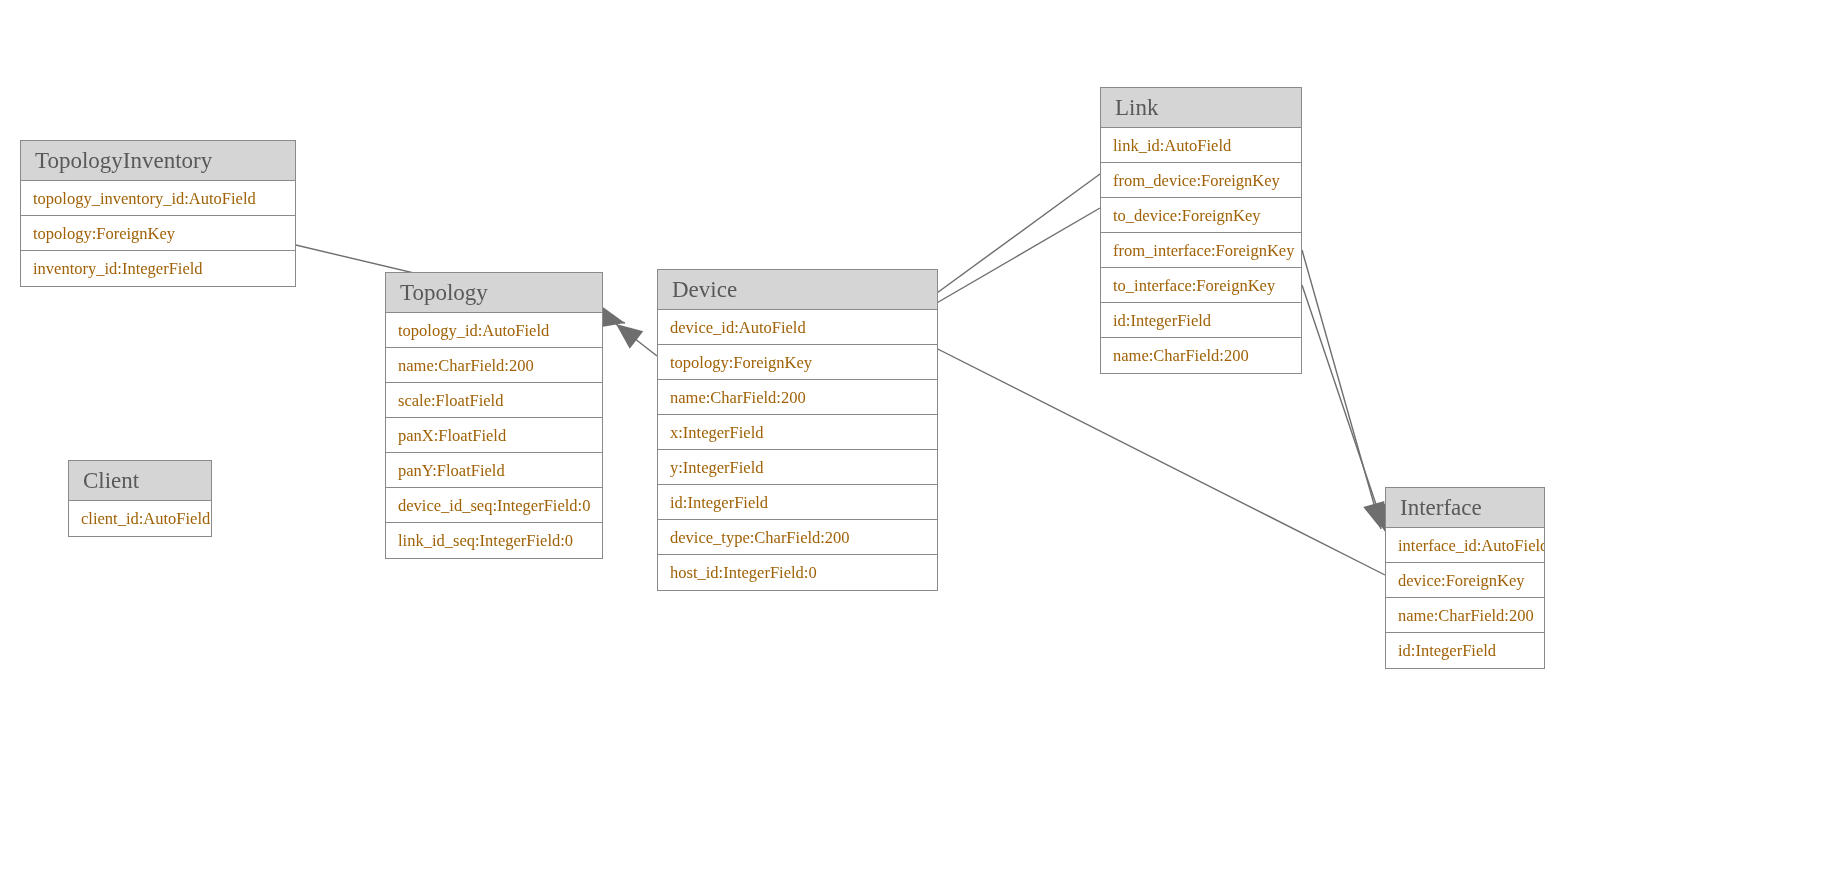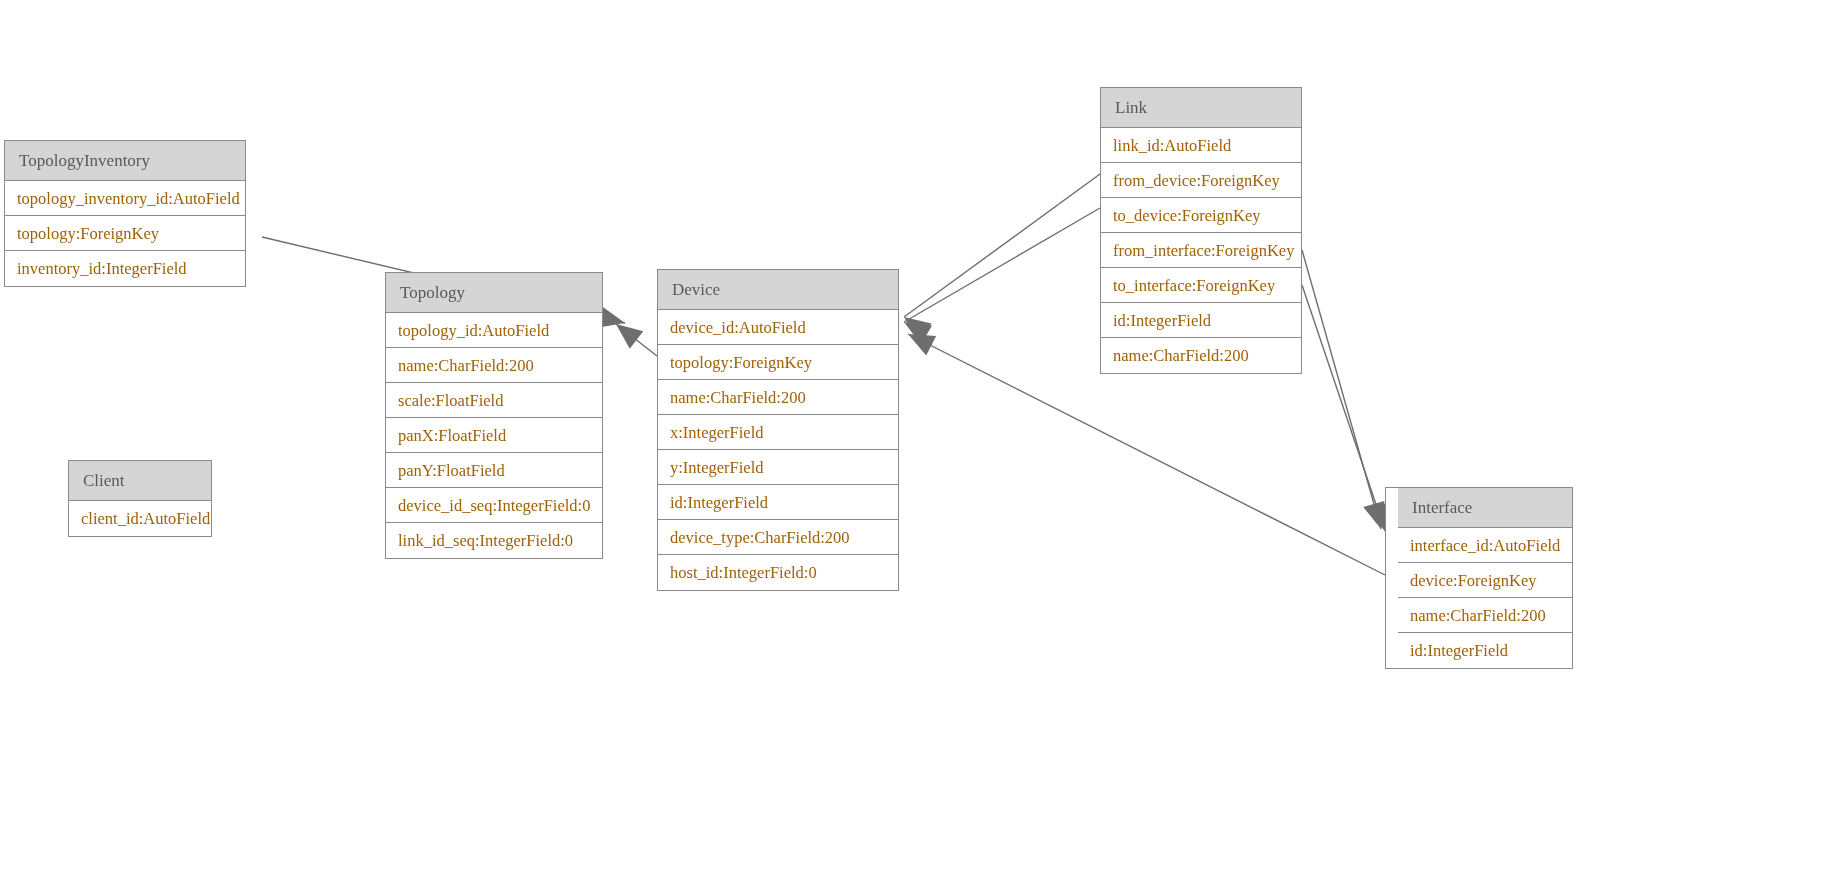--- a/index.html
+++ b/index.html
@@ -30,21 +30,21 @@
     box-sizing: border-box;
     border: 1px solid #8a8a8a;
     background: #ffffff;
     z-index: 2;
   }
   .entity-header {
     box-sizing: border-box;
     background: #d5d5d5;
     border-bottom: 1px solid #8a8a8a;
     color: #595959;
-    font-size: 17px;
+    font-size: 23px;
     line-height: 40px;
     height: 40px;
     padding: 0 0 0 14px;
     white-space: nowrap;
     overflow: hidden;
   }
   .entity-field {
     box-sizing: border-box;
     height: 35px;
     line-height: 35px;
@@ -89,62 +89,62 @@
         <path d="M1302,250 L1381,529" stroke="#6e6e6e" stroke-width="1.4" fill="none"></path>
         <polygon points="0,0 -26,-11 -26,11" fill="#6e6e6e" transform="translate(1381,529) rotate(74)"></polygon>
       </g>
       <g>
         <path d="M1302,285 L1385,531" stroke="#6e6e6e" stroke-width="1.4" fill="none"></path>
         <polygon points="0,0 -26,-11 -26,11" fill="#6e6e6e" transform="translate(1385,531) rotate(71)"></polygon>
       </g>
     </svg>
 
   <div id="entities-layer">
-      <div class="entity" style="left: 4px; top: 140px; width: 242px;">
+      <div class="entity" style="left: 20px; top: 140px; width: 276px;">
         <div class="entity-header">TopologyInventory</div>
         <div class="entity-field">topology_inventory_id:AutoField</div>
         <div class="entity-field">topology:ForeignKey</div>
         <div class="entity-field">inventory_id:IntegerField</div>
       </div>
       <div class="entity" style="left: 68px; top: 452px; width: 144px; margin-top: 8px;">
         <div class="entity-header">Client</div>
         <div class="entity-field">client_id:AutoField</div>
       </div>
       <div class="entity" style="left: 385px; top: 272px; width: 218px;">
         <div class="entity-header">Topology</div>
         <div class="entity-field">topology_id:AutoField</div>
         <div class="entity-field">name:CharField:200</div>
         <div class="entity-field">scale:FloatField</div>
         <div class="entity-field">panX:FloatField</div>
         <div class="entity-field">panY:FloatField</div>
         <div class="entity-field">device_id_seq:IntegerField:0</div>
         <div class="entity-field">link_id_seq:IntegerField:0</div>
       </div>
-      <div class="entity" style="left: 657px; top: 269px; width: 242px;">
+      <div class="entity" style="left: 657px; top: 269px; width: 281px;">
         <div class="entity-header">Device</div>
         <div class="entity-field">device_id:AutoField</div>
         <div class="entity-field">topology:ForeignKey</div>
         <div class="entity-field">name:CharField:200</div>
         <div class="entity-field">x:IntegerField</div>
         <div class="entity-field">y:IntegerField</div>
         <div class="entity-field">id:IntegerField</div>
         <div class="entity-field">device_type:CharField:200</div>
         <div class="entity-field">host_id:IntegerField:0</div>
       </div>
       <div class="entity" style="left: 1100px; top: 87px; width: 202px;">
         <div class="entity-header">Link</div>
         <div class="entity-field">link_id:AutoField</div>
         <div class="entity-field">from_device:ForeignKey</div>
         <div class="entity-field">to_device:ForeignKey</div>
         <div class="entity-field">from_interface:ForeignKey</div>
         <div class="entity-field">to_interface:ForeignKey</div>
         <div class="entity-field">id:IntegerField</div>
         <div class="entity-field">name:CharField:200</div>
       </div>
-      <div class="entity" style="left: 1385px; top: 487px; width: 188px; padding-left: 12px;">
+      <div class="entity" style="left: 1385px; top: 487px; width: 160px;">
         <div class="entity-header">Interface</div>
         <div class="entity-field">interface_id:AutoField</div>
         <div class="entity-field">device:ForeignKey</div>
         <div class="entity-field">name:CharField:200</div>
         <div class="entity-field">id:IntegerField</div>
       </div>
     </div>
 
 </div>
 

